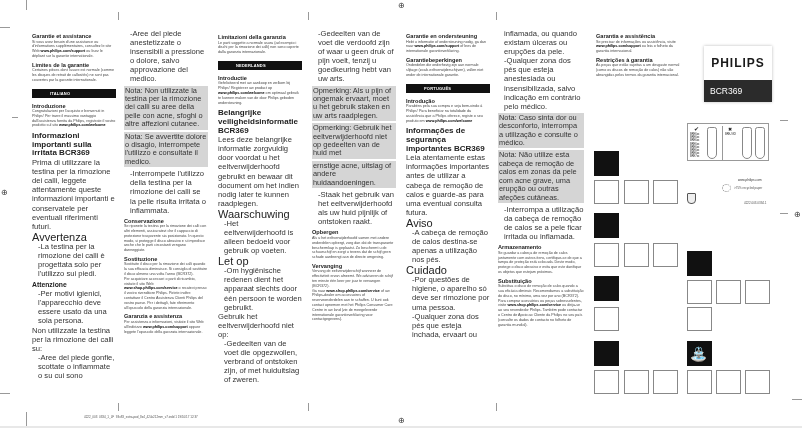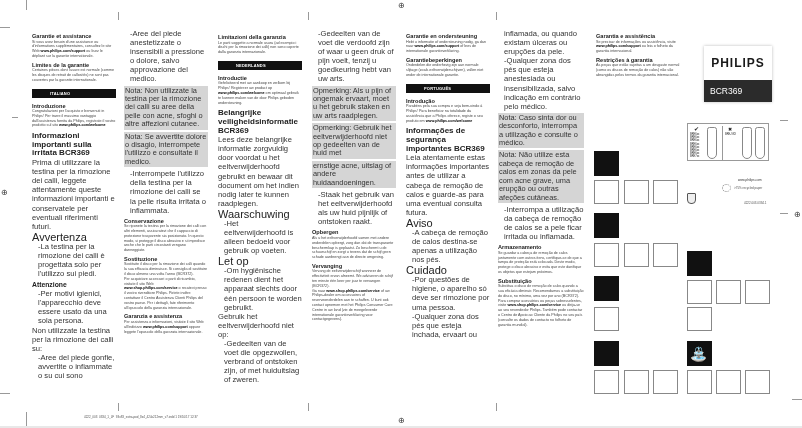--- a/index.html
+++ b/index.html
@@ -55,21 +55,21 @@
     <div class="lang">ITALIANO</div>
     <div class="h3">Introduzione</div>
     <div class="small"><span>Congratulazioni per l'acquisto e benvenuti in Philips! Per trarre il massimo vantaggio dall'assistenza fornita da Philips, registrate il vostro prodotto sul sito </span><b class="u">www.philips.com/welcome</b></div>
     <div class="hbig">Informazioni importanti sulla irritata BCR369</div>
     <div class="big">Prima di utilizzare la testina per la rimozione dei calli, leggete attentamente queste informazioni importanti e conservatele per eventuali riferimenti futuri.</div>
     <div class="hmed">Avvertenza</div>
     <div class="big ind2">-La testina per la rimozione dei calli è progettata solo per l'utilizzo sui piedi.</div>
     <div class="hmed" style="font-weight:bold;font-size:6.8px">Attenzione</div>
     <div class="big ind2">-Per motivi igienici, l'apparecchio deve essere usato da una sola persona.</div>
     <div class="big">Non utilizzate la testina per la rimozione dei calli su:</div>
-    <div class="big ind2">-Aree del piede gonfie, avvertite o infiammate o su cui sono</div>
+    <div class="big ind2">-Aree del piede gonfie, scottate o infiammate o su cui sono</div>
   </div>
 
   <div class="col" style="left:124px;top:29px;width:84px">
     <div class="big ind2">-Aree del piede anestetizzate o insensibili a pressione o dolore, salvo approvazione del medico.</div>
     <div class="note">Nota: Non utilizzate la testina per la rimozione dei calli su aree della pelle con acne, sfoghi o altre affezioni cutanee.</div>
     <div class="note">Nota: Se avvertite dolore o disagio, interrompete l'utilizzo e consultate il medico.</div>
     <div class="big ind2">-Interrompete l'utilizzo della testina per la rimozione dei calli se la pelle risulta irritata o infiammata.</div>
     <div class="h3">Conservazione</div>
     <div class="small">Se riponete la testina per la rimozione dei calli con altri elementi, assicuratevi che il cappuccio di protezione trasparente sia posizionato. In questo modo, si protegge il disco abrasivo e si impedisce anche che le parti circostanti vengano danneggiate.</div>
     <div class="h3">Sostituzione</div>

